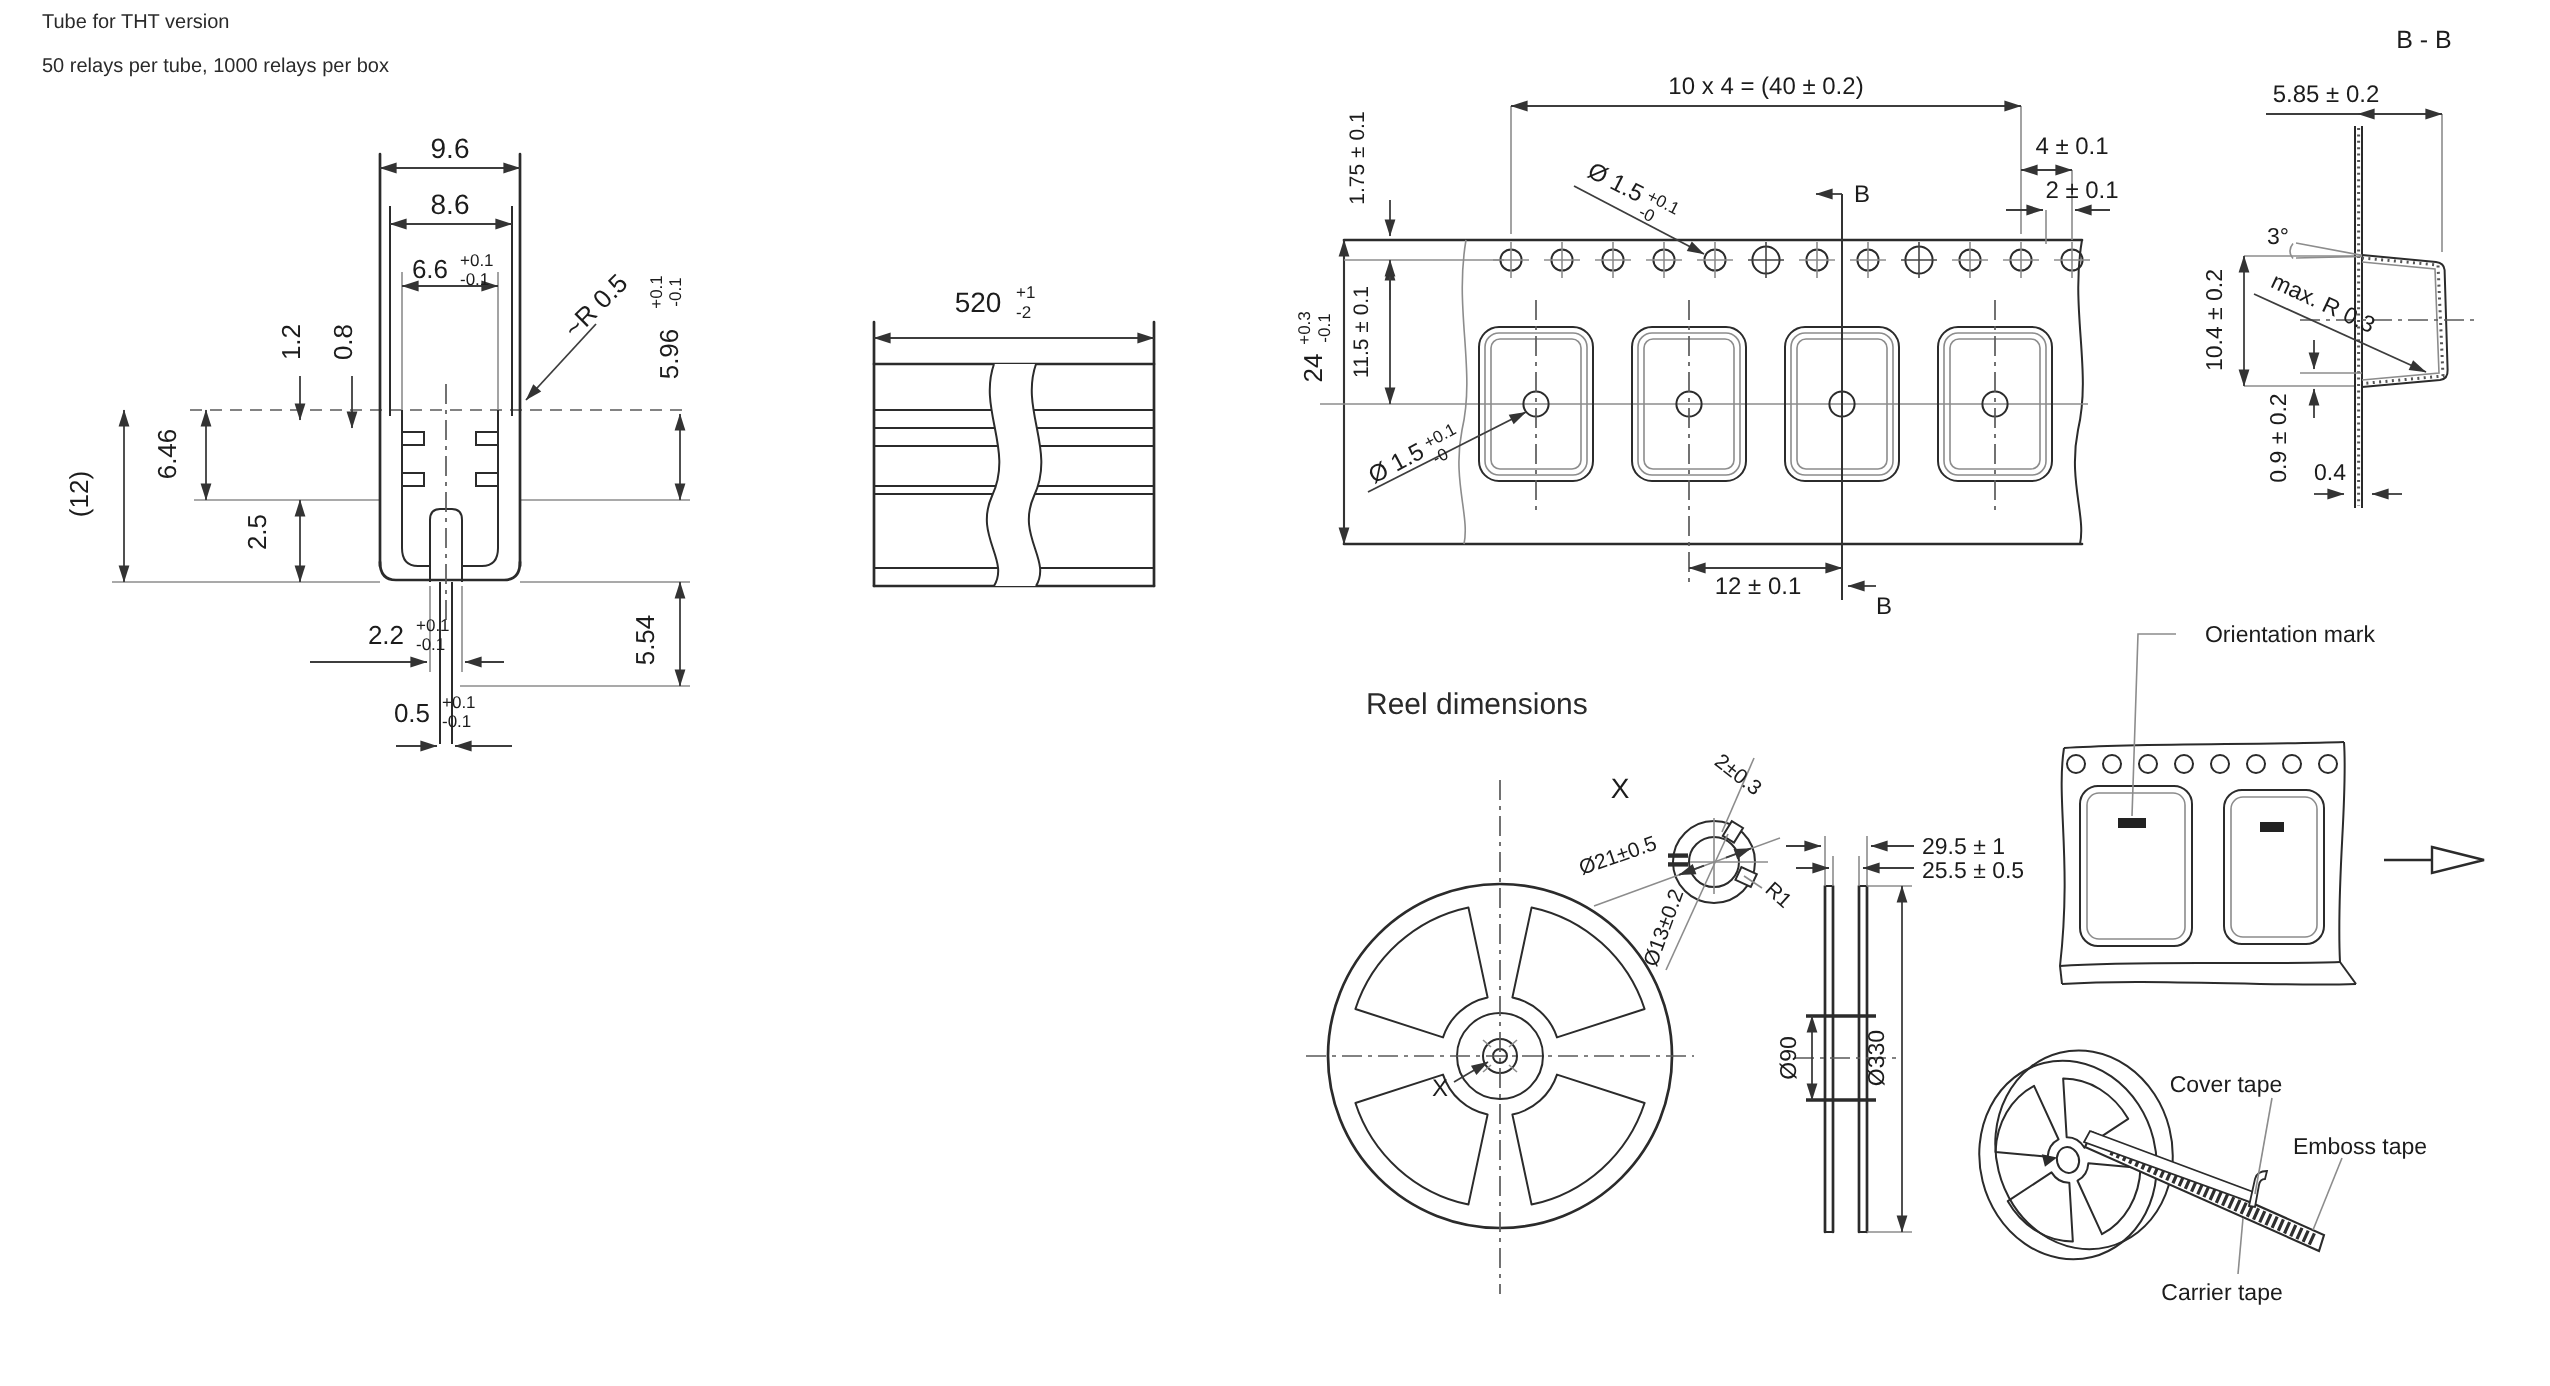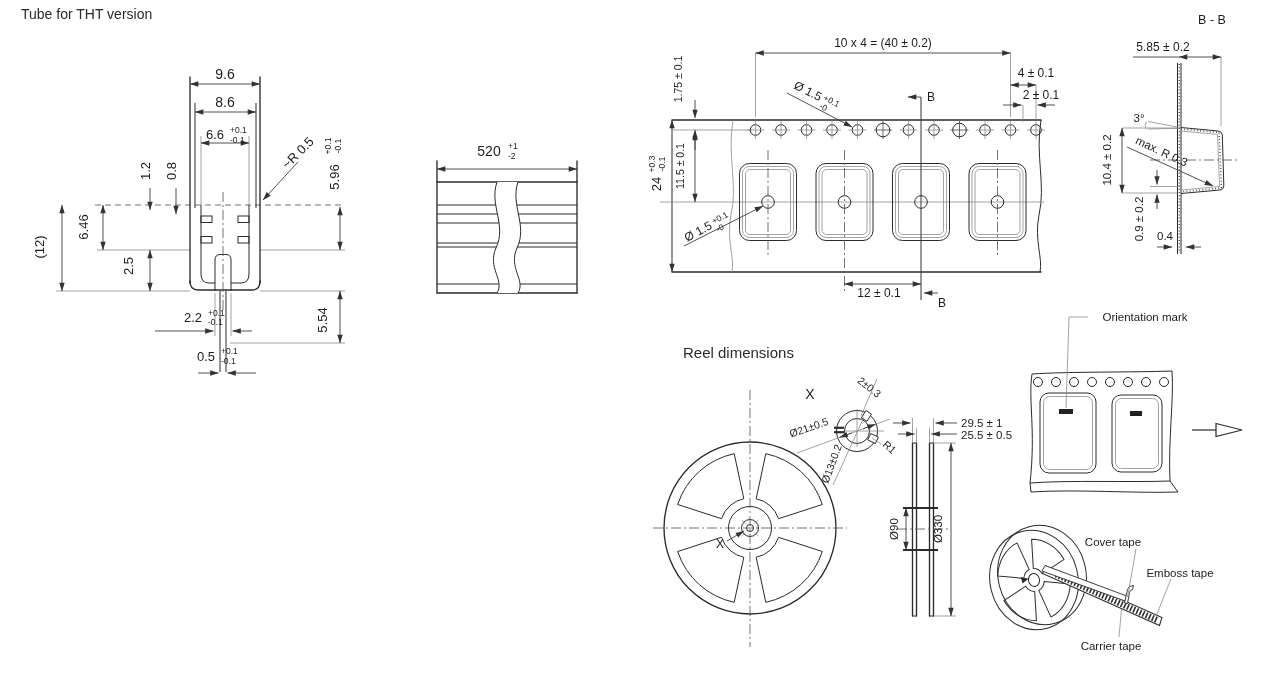--- a/index.html
+++ b/index.html
@@ -1,38 +1,39 @@
 <!DOCTYPE html>
 <html><head>
 <meta charset="utf-8">
 <style>
   html,body{margin:0;padding:0;background:#fff;}
   #stage{position:relative;width:1275px;height:693px;background:#fff;overflow:hidden;
          font-family:"Liberation Sans",sans-serif;}
-  .hd{position:absolute;color:#2a2a2a;font-size:14px;white-space:nowrap;}
+  .hd{position:absolute;color:#2a2a2a;font-size:10px;white-space:nowrap;}
   #title1{left:21px;top:6px;}
   #title2{left:21px;top:28px;}
   #reelhd{left:683px;top:344px;font-size:15px;}
   svg{position:absolute;left:0;top:0;}
   svg text{fill:#1c1c1c;font-family:"Liberation Sans",sans-serif;text-anchor:middle;}
   .t14{font-size:14px}.t13{font-size:13px}.t12{font-size:12px}.t11{font-size:11.5px}
   .t10{font-size:10.5px}.t9{font-size:8.5px}.ts{text-anchor:start}
   .pl{stroke:#2b2b2b;stroke-width:1.35;fill:none;stroke-linecap:round}
   .pl2{stroke:#2b2b2b;stroke-width:1;fill:none}
   .dl{stroke:#3d3d3d;stroke-width:0.9;fill:none}
   .xl{stroke:#8c8c8c;stroke-width:0.8;fill:none}
   .cl{stroke:#5a5a5a;stroke-width:0.85;fill:none;stroke-dasharray:10 3 2 3}
   .dsh{stroke:#5a5a5a;stroke-width:0.85;fill:none;stroke-dasharray:6 4}
   .dot{stroke:#555;stroke-width:1.5;fill:none;stroke-dasharray:1 2.2}
 </style>
 </head>
 <body>
 
 <div id="stage">
   <div id="title1" class="hd">Tube for THT version</div>
+  <div id="title2" class="hd">50 relays per tube, 1000 relays per box</div>
   <div id="reelhd" class="hd">Reel dimensions</div>
 
   <svg width="1275" height="693" viewBox="0 0 1275 693">
     <defs>
       <marker id="ar" markerWidth="9.5" markerHeight="7" refX="8.8" refY="3.5" orient="auto-start-reverse" markerUnits="userSpaceOnUse">
         <path d="M0.5,0.8 L9,3.5 L0.5,6.2 Z" fill="#333"></path>
       </marker>
     </defs>
 
     <g>

